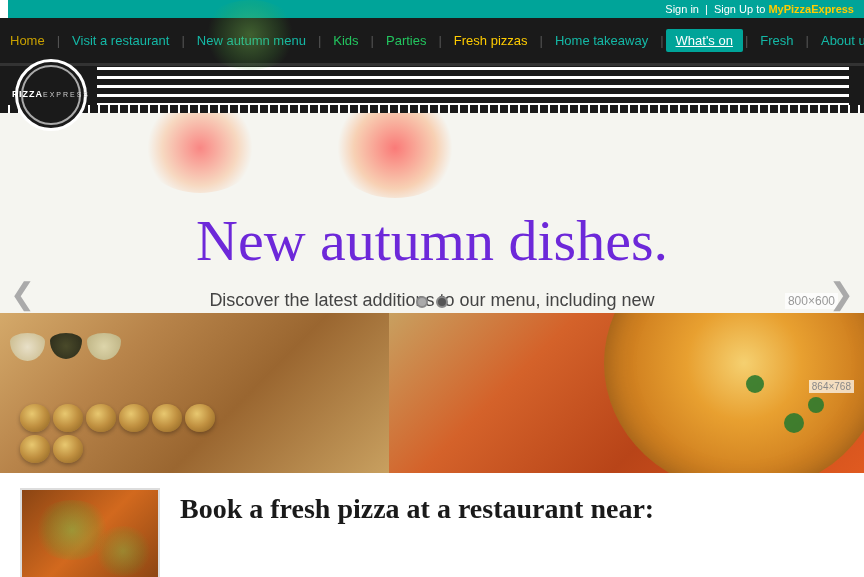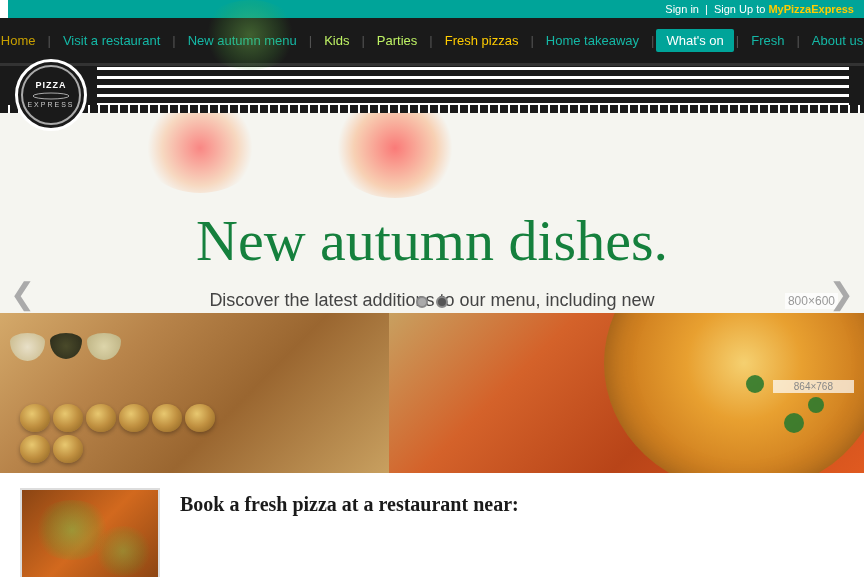--- a/index.html
+++ b/index.html
@@ -17,21 +17,21 @@
     .top-bar a { color: #fff; text-decoration: none; }
     .top-bar span { color: #fff; margin: 0 3px; }
     .top-bar .mype { font-weight: bold; color: #ffcc00; }
 
     
     .nav-bar {
       background: #1a1a1a;
       padding: 0;
       display: flex;
       align-items: center;
-      justify-content: center;
+      justify-content: flex-start;
       height: 45px;
     }
     .nav-links {
       display: flex;
       align-items: center;
       gap: 0;
       list-style: none;
     }
     .nav-links li {
       display: flex;
@@ -43,22 +43,23 @@
       font-size: 13px;
       padding: 0 10px;
       white-space: nowrap;
     }
     .nav-links li a.active { color: #c8a000; }
     .nav-links li a.highlight-green {
       color: #fff;
       background: #00a499;
       padding: 4px 10px;
       border-radius: 2px;
-    }
-    .nav-links li a.highlight-red { color: #bef264; }
+      text-decoration: underline;
+    }
+    .nav-links li a.highlight-red { color: #22c55e; }
     .nav-links li a.fresh-offers { color: #ffcc00; }
     .nav-separator {
       color: #555;
       font-size: 13px;
       padding: 0 2px;
     }
 
     
     .logo-strip {
       background: #1a1a1a;
@@ -92,21 +93,21 @@
       position: relative;
       z-index: 2;
       margin-top: 10px;
     }
     .logo-inner {
       width: 60px;
       height: 60px;
       border-radius: 50%;
       border: 2px solid #aaa;
       display: flex;
-      flex-direction: column;
+      flex-direction: row;
       align-items: center;
       justify-content: center;
       font-size: 7px;
       color: #ccc;
       text-align: center;
       line-height: 1.3;
       letter-spacing: 0.5px;
     }
     .logo-inner .pizza-text {
       font-size: 9px;
@@ -139,21 +140,21 @@
       display: flex;
       flex-direction: column;
       align-items: center;
       justify-content: center;
       text-align: center;
       padding-top: 20px;
     }
     .hero-title {
       font-size: 58px;
       font-weight: 300;
-      color: #15803d;
+      color: #6d28d9;
       line-height: 1.1;
       margin-bottom: 15px;
       font-family: Georgia, serif;
     }
     .hero-subtitle {
       font-size: 18px;
       color: #444;
       line-height: 1.5;
       max-width: 500px;
       margin-bottom: 20px;
@@ -190,21 +191,21 @@
       background: rgba(255,255,255,0.7);
       padding: 1px 3px;
     }
     .dim-label2 {
       position: absolute;
       right: 10px;
       bottom: 80px;
       font-size: 10px;
       color: #888;
       background: rgba(255,255,255,0.7);
-      padding: 1px 21px;
+      padding: 1px 3px;
     }
 
     
     .hero-images {
       position: absolute;
       bottom: 0;
       left: 0;
       right: 0;
       height: 160px;
       display: flex;
@@ -280,21 +281,21 @@
       display: flex;
       align-items: flex-start;
       gap: 20px;
       min-height: 80px;
     }
     .bottom-text {
       flex: 1;
       padding-top: 5px;
     }
     .bottom-text h2 {
-      font-size: 20px;
+      font-size: 28px;
       color: #1a1a1a;
       font-weight: bold;
       font-family: Georgia, serif;
     }
 
     
     .heatmap-blob {
       position: absolute;
       border-radius: 50%;
       pointer-events: none;

